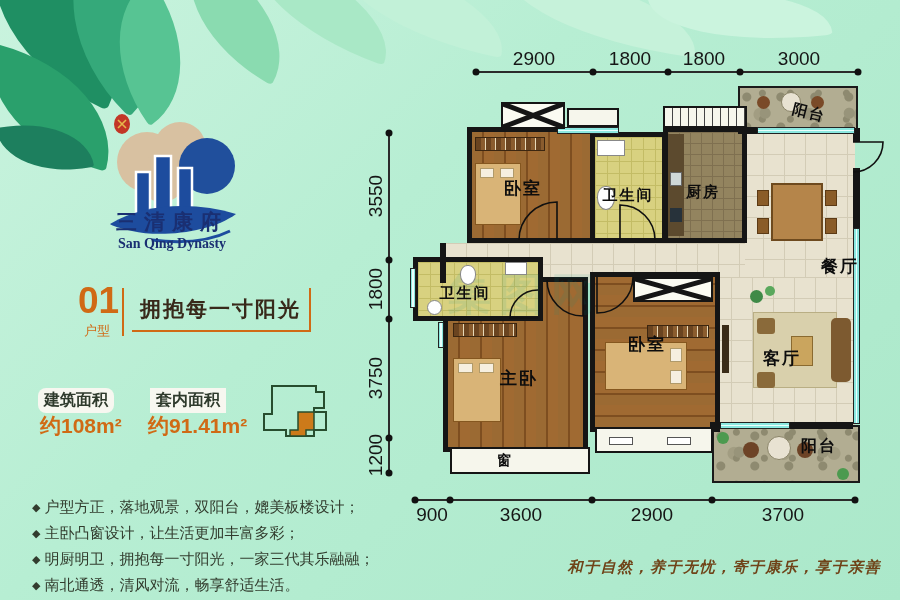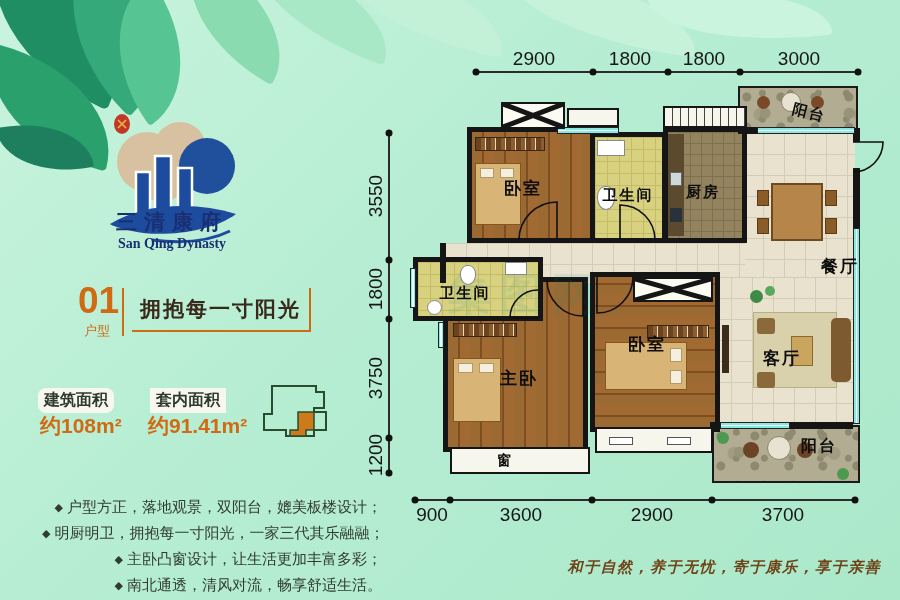--- a/index.html
+++ b/index.html
@@ -17,21 +17,21 @@
     font-family:"Liberation Serif",serif;font-weight:bold;font-size:14px;color:#1a2f72;}
   .unit-num{position:absolute;left:78px;top:280px;font-size:37px;font-weight:bold;color:#d06a15;}
   .unit-num-label{position:absolute;left:84px;top:322px;font-size:13px;color:#d06a15;}
   .unit-divider{position:absolute;left:122px;top:288px;width:2px;height:48px;background:#d06a15;}
   .unit-layout{position:absolute;left:132px;top:288px;height:42px;padding:0 8px;
     display:flex;align-items:center;font-size:21px;font-weight:bold;color:#38291a;
     letter-spacing:2px;border-right:2px solid #d06a15;border-bottom:2px solid #d06a15;}
   .area-label{position:absolute;background:#f7f7f0;padding:2px 6px;font-size:16px;
     font-weight:bold;color:#2e3a2c;}
   .area-value{position:absolute;font-size:21px;font-weight:bold;color:#d06a15;}
-  .features{position:absolute;left:42px;top:494px;width:340px;list-style:none;margin:0;padding:0;text-align:right;}
+  .features{position:absolute;left:32px;top:494px;width:340px;list-style:none;margin:0;padding:0;}
   .features li{font-size:15px;color:#323c2e;line-height:25px;white-space:nowrap;}
   .features .blt{font-size:11px;margin-right:4px;vertical-align:1px;}
   .slogan{position:absolute;left:545px;top:558px;width:336px;text-align:right;
     font-family:"Liberation Serif",serif;font-style:italic;font-weight:bold;
     font-size:15px;letter-spacing:1.5px;color:#6f4318;}
   
   .dim-line-h{position:absolute;height:2px;background:#2b2b2b;}
   .dim-line-v{position:absolute;width:2px;background:#2b2b2b;}
   .dot{position:absolute;width:7px;height:7px;border-radius:50%;background:#111;
     transform:translate(-50%,-50%);}
@@ -124,22 +124,22 @@
   <div class="area-label" style="left:150px;top:388px;">套内面积</div>
   <div class="area-value" style="left:148px;top:412px;">约91.41m²</div>
 
   <svg class="abs" style="left:256px;top:378px;" width="78" height="64" viewBox="0 0 78 64">
     <path d="M16,22 L16,8 L60,8 L60,14 L68,14 L68,30 L58,30 L58,34 L70,34 L70,52 L58,52 L58,58 L30,58 L30,52 L8,52 L8,36 L16,36 Z" fill="none" stroke="#274d2e" stroke-width="2"></path>
     <path d="M42,34 L58,34 L58,52 L50,52 L50,58 L34,58 L34,52 L42,52 Z" fill="#cc7a1a" stroke="#274d2e" stroke-width="1.5"></path>
   </svg>
 
   <ul class="features">
     <li><span class="blt">◆</span><span>户型方正，落地观景，双阳台，媲美板楼设计；</span></li>
+    <li><span class="blt">◆</span><span>主卧凸窗设计，让生活更加丰富多彩；</span></li>
     <li><span class="blt">◆</span><span>明厨明卫，拥抱每一寸阳光，一家三代其乐融融；</span></li>
-    <li><span class="blt">◆</span><span>主卧凸窗设计，让生活更加丰富多彩；</span></li>
     <li><span class="blt">◆</span><span>南北通透，清风对流，畅享舒适生活。</span></li>
   </ul>
 
   <div class="slogan">和于自然，养于无忧，寄于康乐，享于亲善</div>
 
   <div id="plan">
 
     <div class="abs tile" style="left:337px;top:53px;width:113px;height:150px;"></div>
     <div class="abs tile" style="left:40px;top:163px;width:300px;height:40px;"></div>
     <div class="abs tile" style="left:305px;top:197px;width:145px;height:150px;"></div>

